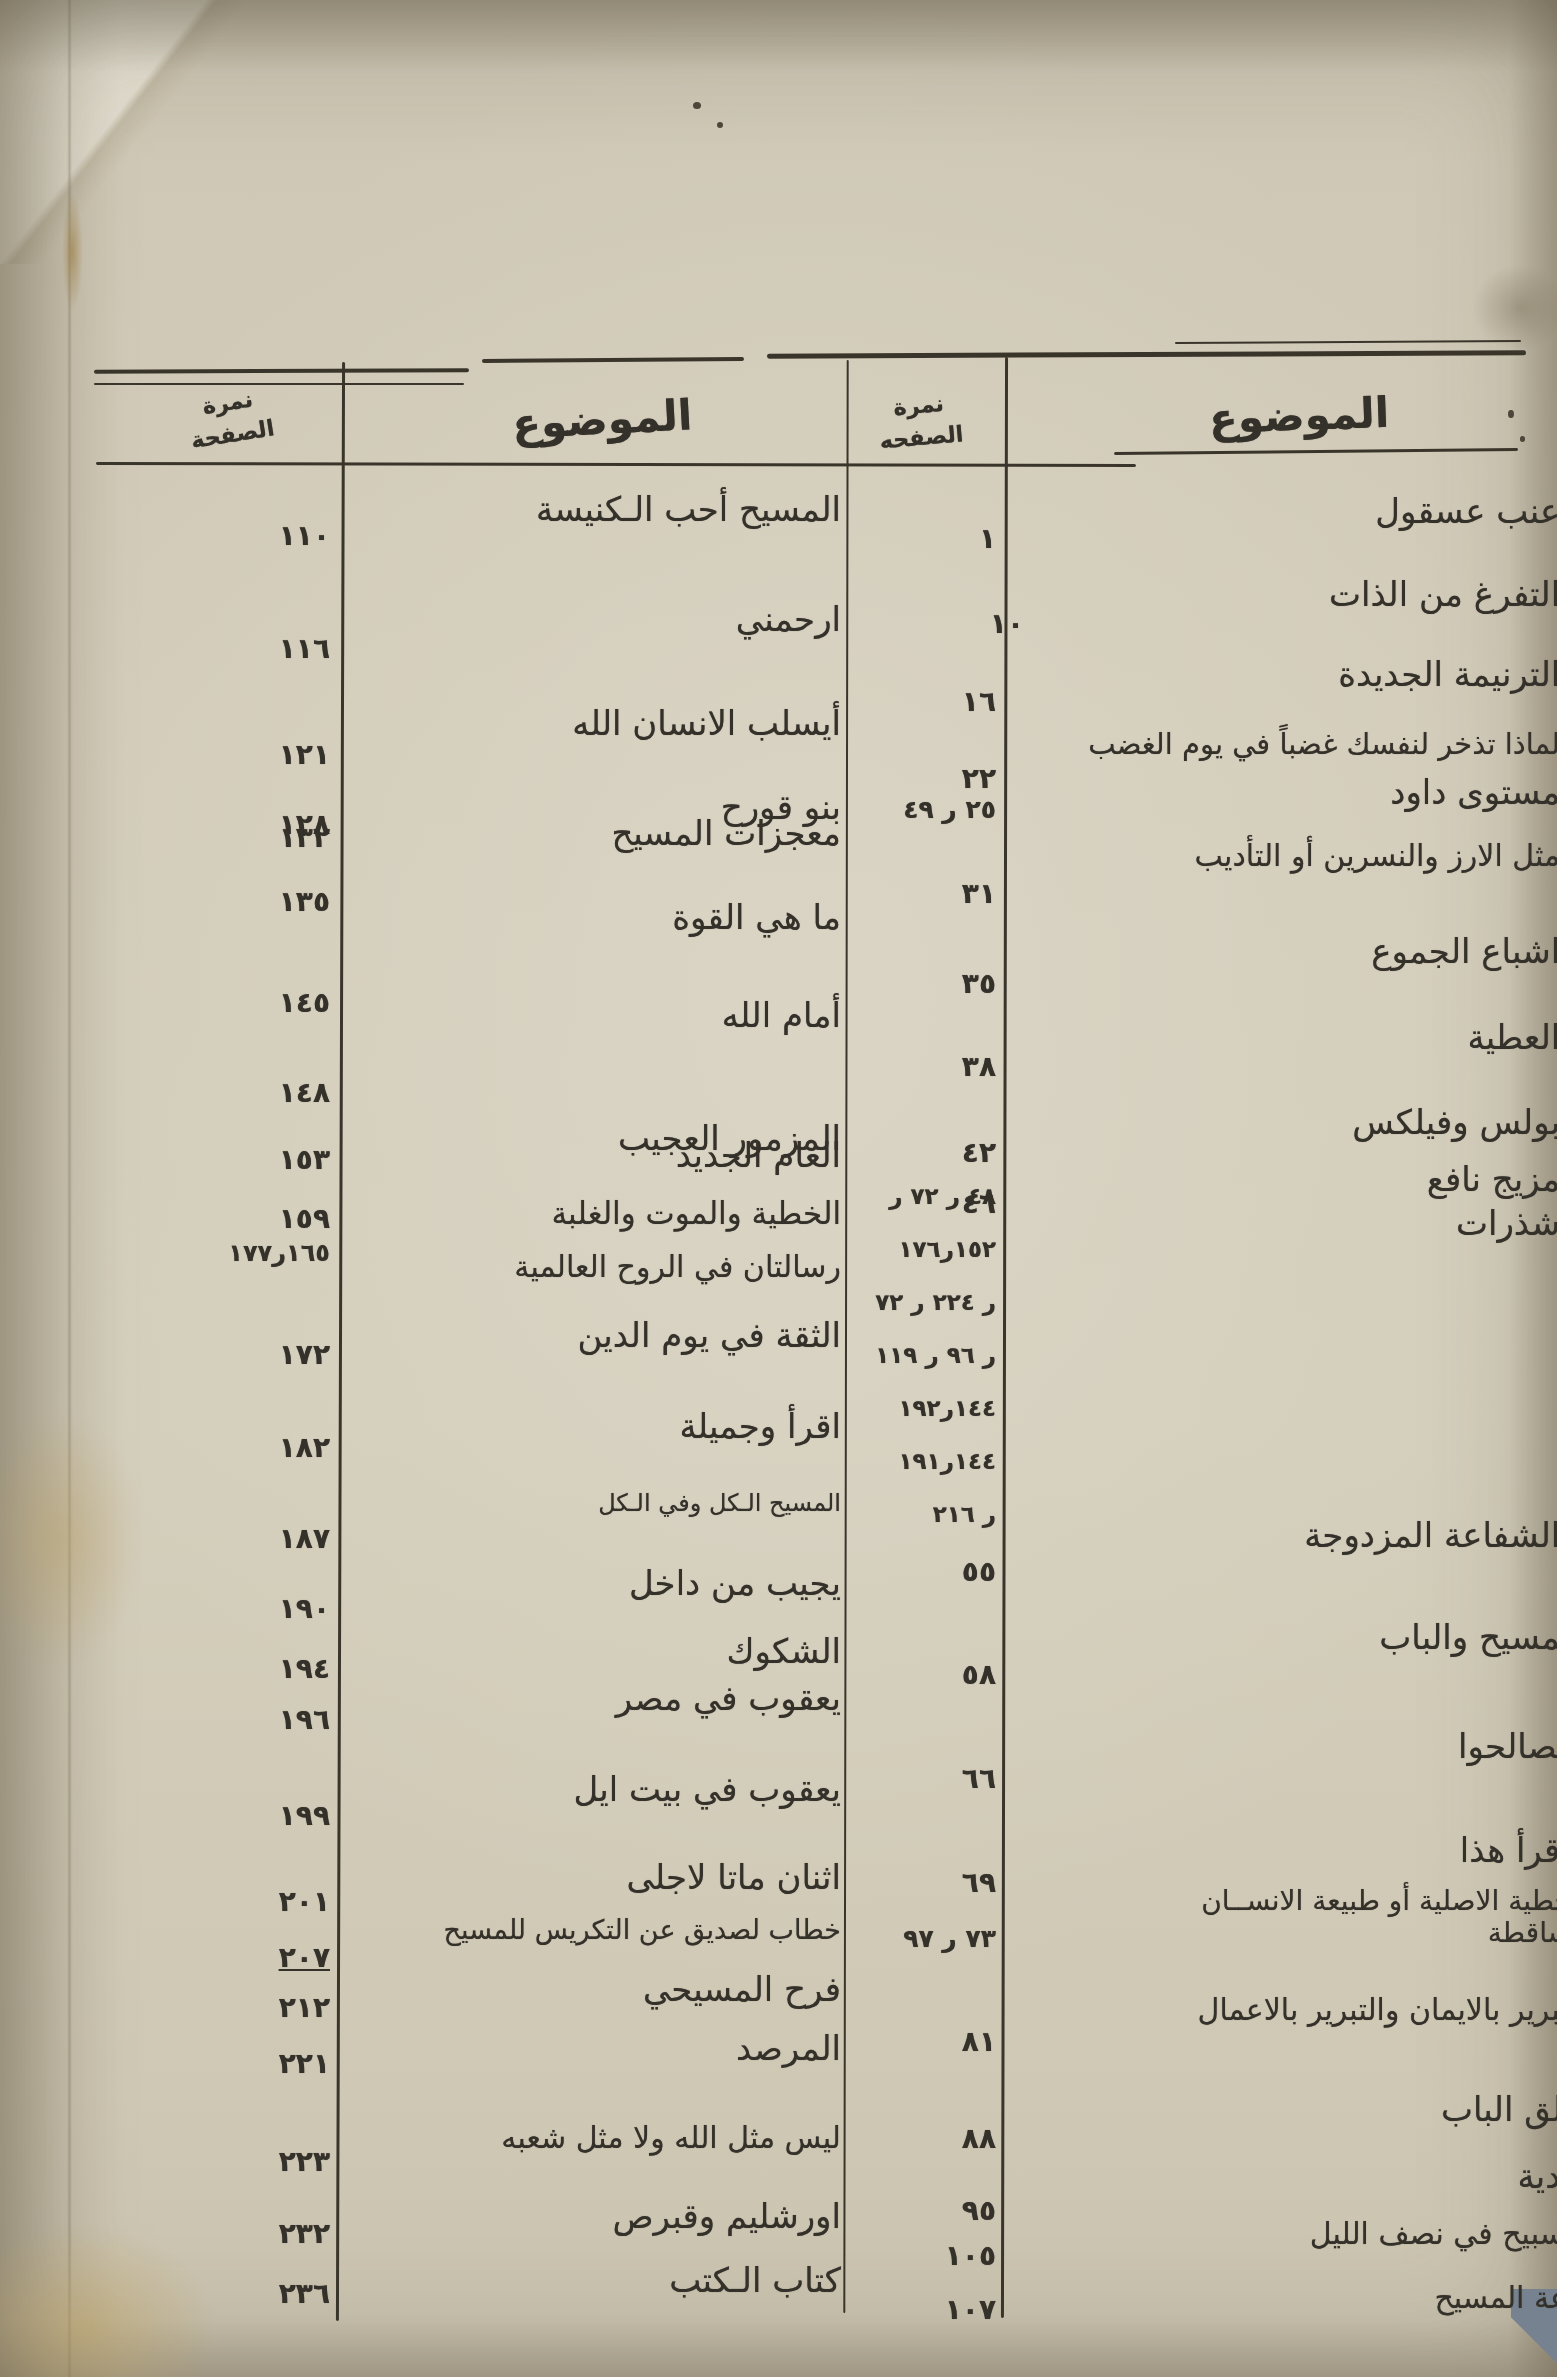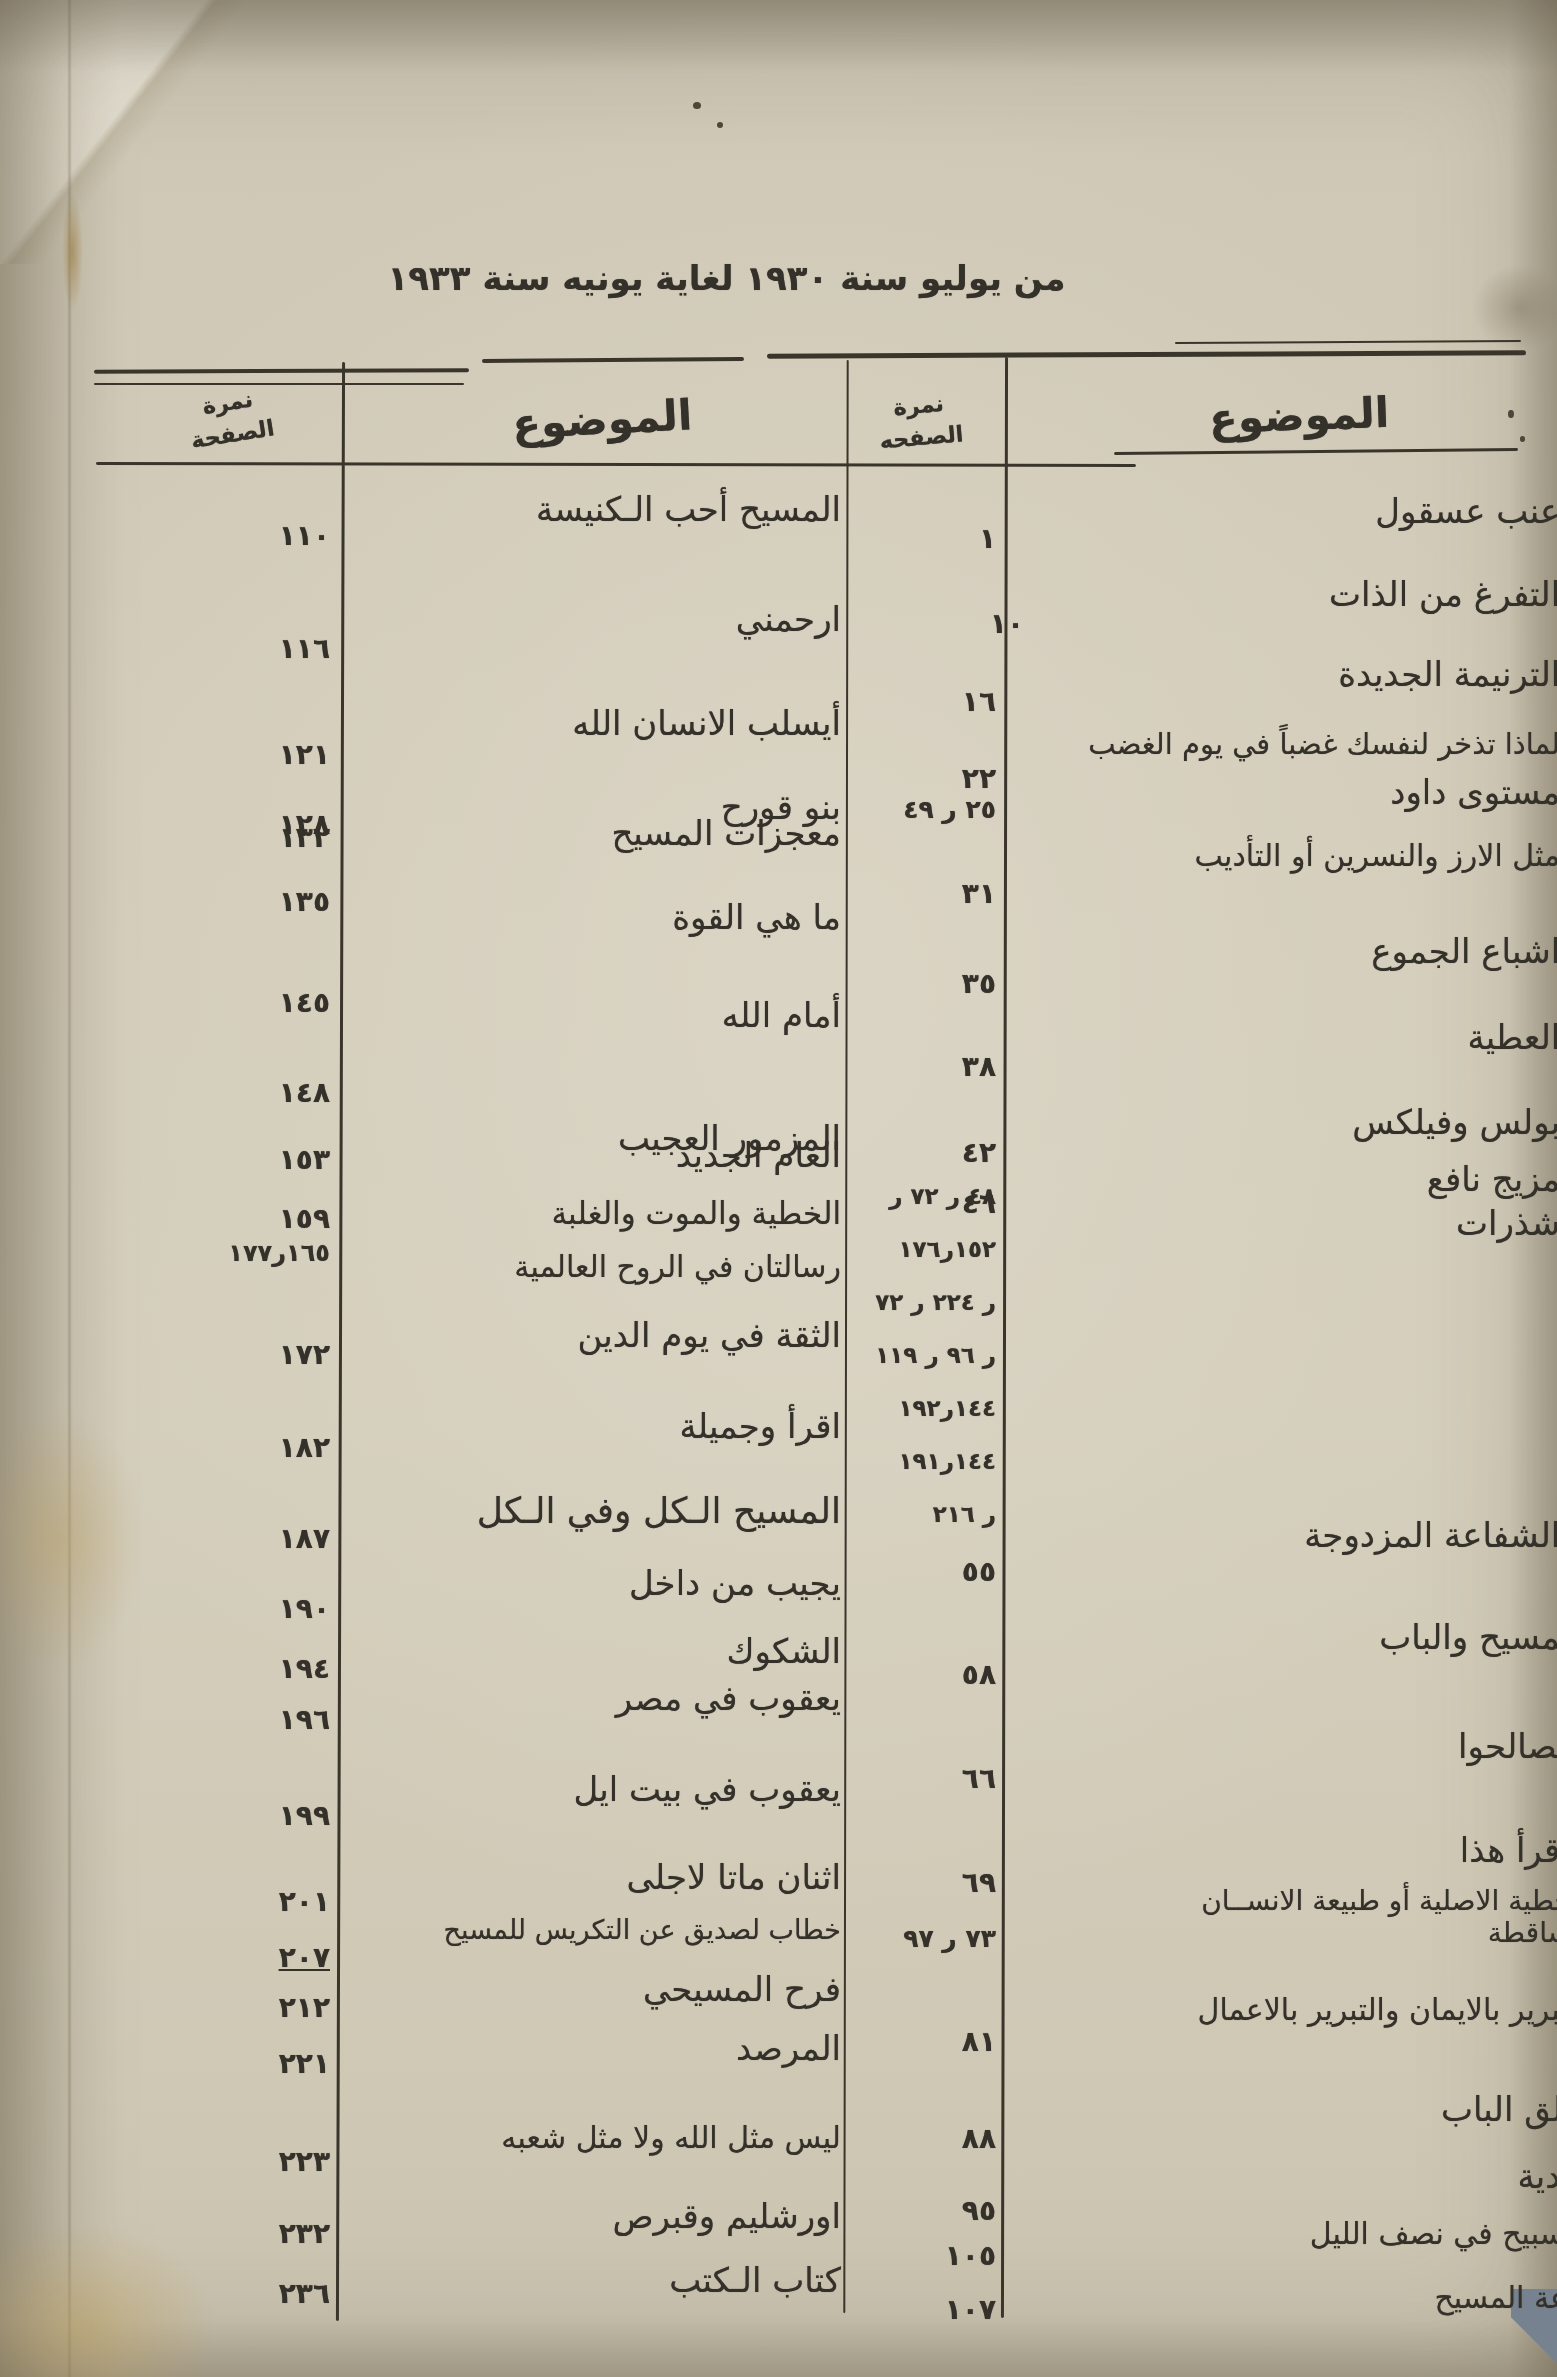--- a/index.html
+++ b/index.html
@@ -64,21 +64,20 @@
 
   <div class="stain" style="left:62px;top:192px;width:21px;height:120px;background:radial-gradient(ellipse at center,rgba(150,118,52,.55),rgba(150,118,52,0) 70%);"></div>
   <div class="stain" style="left:-24px;top:1408px;width:168px;height:264px;background:radial-gradient(ellipse at center,rgba(186,158,96,.40),rgba(186,158,96,0) 70%);"></div>
   <div class="stain" style="left:-48px;top:2225px;width:264px;height:208px;background:radial-gradient(ellipse at center,rgba(189,160,95,.50),rgba(189,160,95,0) 72%);"></div>
   <div class="stain" style="left:1472px;top:264px;width:96px;height:88px;background:radial-gradient(ellipse at center,rgba(120,108,86,.45),rgba(120,108,86,0) 70%);"></div>
   <div class="speck" style="left:693px;top:102px;width:8px;height:7.2px;"></div>
   <div class="speck" style="left:717px;top:122px;width:6.4px;height:6.4px;"></div>
   <div class="speck" style="left:1508px;top:410px;width:5.6px;height:8px;"></div>
   <div class="speck" style="left:1520px;top:436px;width:4.8px;height:5.6px;"></div>
 
-  <div class="ink" id="doc-subtitle">من يوليو سنة ١٩٣٠ لغاية يونيه سنة ١٩٣٣</div>
 
   <div class="hrule" style="left:94px;top:369px;width:375px;transform:rotate(-.2deg);"></div>
   <div class="hrule" style="left:94px;top:383px;width:370px;height:2.4px;"></div>
   <div class="hrule" style="left:482px;top:358px;width:262px;transform:rotate(-.4deg);"></div>
   <div class="hrule" style="left:767px;top:352px;width:759px;height:4.8px;transform:rotate(-.25deg);"></div>
   <div class="hrule" style="left:1175px;top:341px;width:346px;height:2.4px;transform:rotate(-.3deg);"></div>
   <div class="hrule" style="left:96px;top:463px;width:1040px;height:3.2px;transform:rotate(.1deg);"></div>
   <div class="hrule" style="left:1114px;top:450px;width:404px;height:3.2px;transform:rotate(-.55deg);"></div>
 
   <div class="vrule" style="left:339px;top:362px;height:1959px;transform:rotate(.18deg);"></div>
@@ -235,21 +234,21 @@
       </div>
       <div class="ink p-num" style="top: 1239px; font-size: 24px; left: 106px; width: 224px; text-align: right;">١٦٥ر١٧٧</div>
       <div class="ink t-row" style="top: 1316px; left: 346px; width: 495px;">
         <div>الثقة في يوم الدين</div>
       </div>
       <div class="ink p-num" style="top: 1338px; left: 106px; width: 224px; text-align: right;">١٧٢</div>
       <div class="ink t-row" style="top: 1407px; left: 346px; width: 495px;">
         <div>اقرأ وجميلة</div>
       </div>
       <div class="ink p-num" style="top: 1431px; left: 106px; width: 224px; text-align: right;">١٨٢</div>
-      <div class="ink t-row" style="top: 1490px; font-size: 36px; left: 346px; width: 495px;">
+      <div class="ink t-row" style="top: 1490px; font-size: 24px; left: 346px; width: 495px;">
         <div>المسيح الـكل وفي الـكل</div>
       </div>
       <div class="ink p-num" style="top: 1522px; left: 106px; width: 224px; text-align: right;">١٨٧</div>
       <div class="ink t-row" style="top: 1564px; left: 346px; width: 495px;">
         <div>يجيب من داخل</div>
       </div>
       <div class="ink p-num" style="top: 1592px; left: 106px; width: 224px; text-align: right;">١٩٠</div>
       <div class="ink t-row" style="top: 1632px; left: 346px; width: 495px;">
         <div>الشكوك</div>
       </div>

